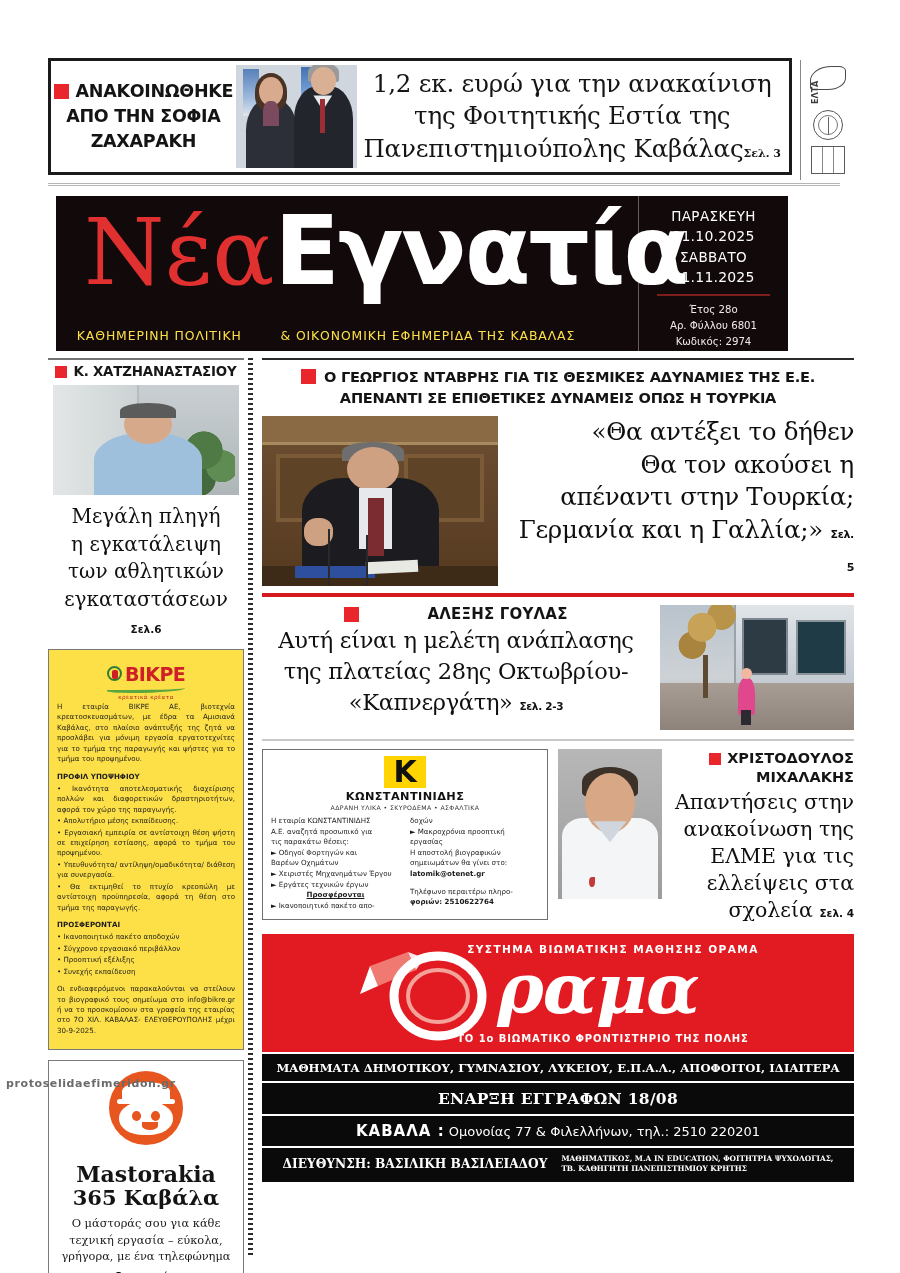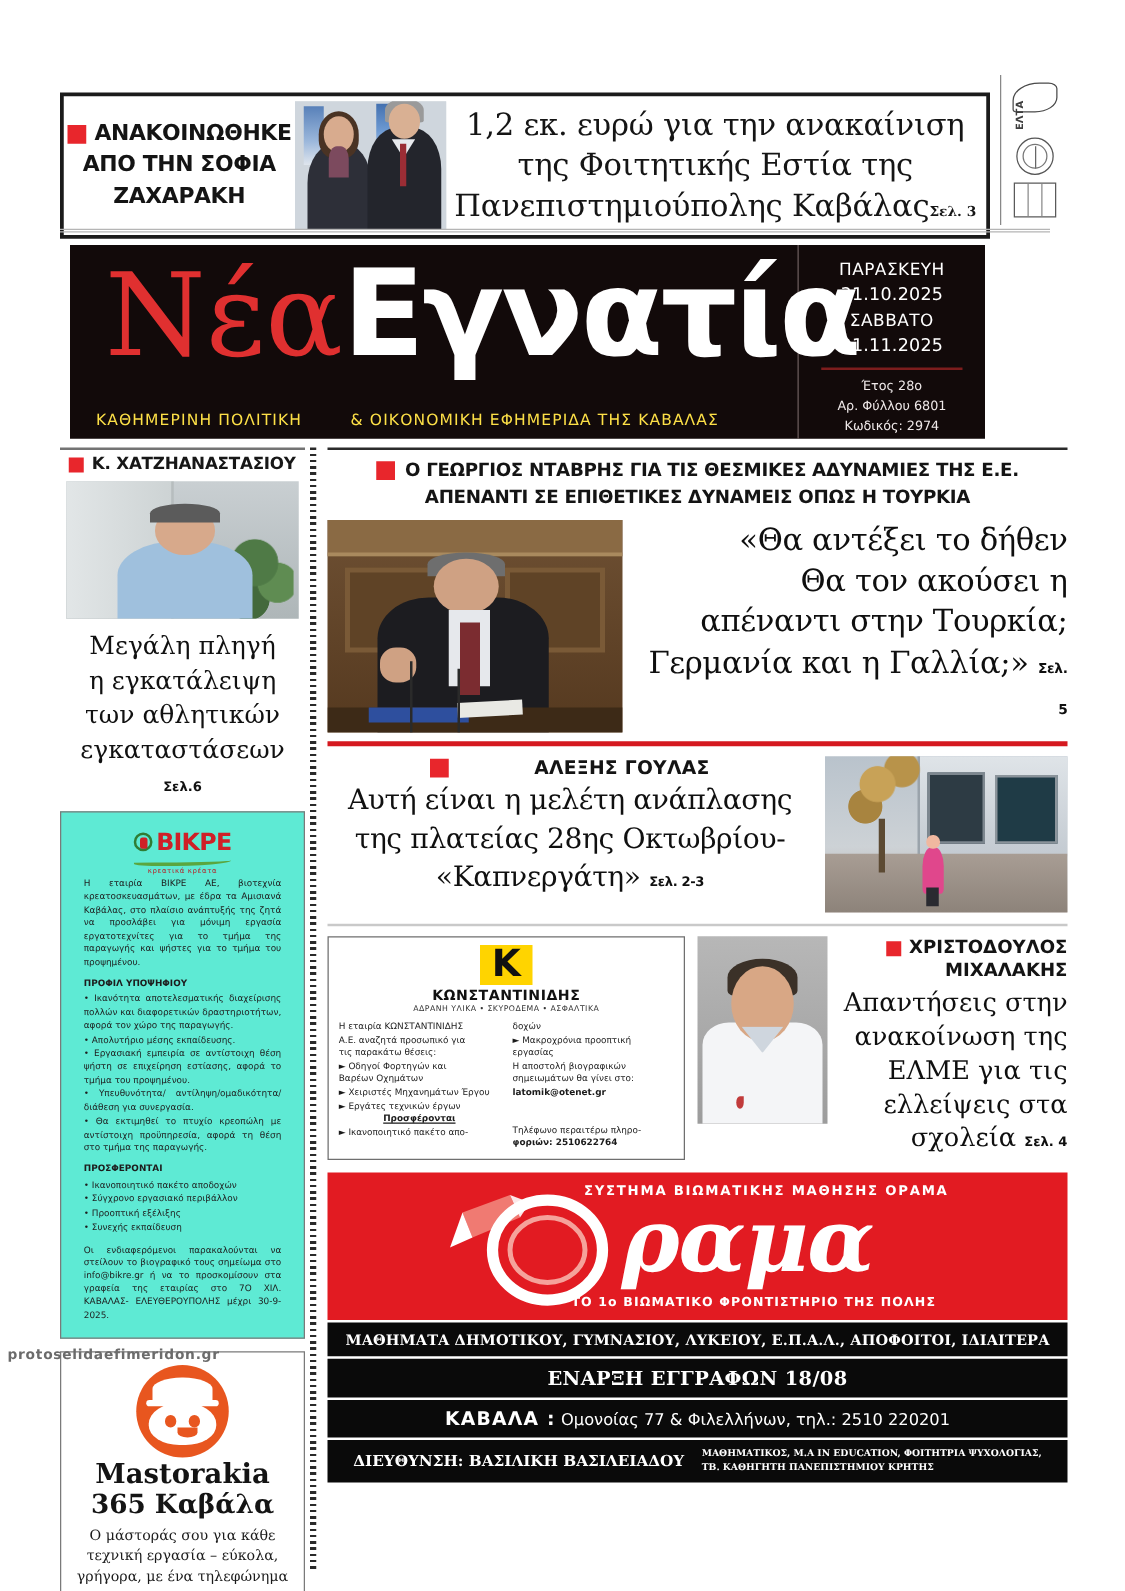--- a/index.html
+++ b/index.html
@@ -10,21 +10,21 @@
     font-family: "DejaVu Sans", "Liberation Sans", sans-serif;
     overflow: hidden;
   }
   #page { position: relative; width: 900px; height: 1273px; background: #fff; }
 
   
   .top-banner {
     position: absolute; left: 48px; top: 58px;
     width: 744px; height: 117px;
     border: 3px solid #1b1b1b; background: #fff;
-    display: flex; align-items: stretch; margin-top: 16px;
+    display: flex; align-items: stretch;
   }
   .tb-left {
     width: 215px; display: flex; flex-direction: column;
     justify-content: center; align-items: center; padding: 4px 2px;
   }
   .tb-l1 { display: flex; align-items: center; gap: 7px; }
   .red-sq { width: 15px; height: 15px; background: #e8262c; flex: 0 0 auto; display:block; }
   .red-sq-sm { width: 12px; height: 12px; background: #e8262c; flex:0 0 auto; display:block;}
   .tb-left .line {
     font-weight: bold; font-size: 17.5px; color: #141414;
@@ -148,21 +148,21 @@
   .lc-photo .hair{position:absolute; left:36%; bottom:70%; width:30%; height:14%;
     background:#5b5b5b; border-radius:50% 50% 0 0;}
   .lc-head {
     font-family:"DejaVu Serif","Liberation Serif",serif;
     font-size: 20px; line-height: 1.38; text-align:center; color:#111;
     padding: 8px 2px 8px;
   }
   .lc-head .pg { font-size: 10.5px; font-weight:bold; font-family:"DejaVu Sans",sans-serif;}
 
   
-  .ad-box { border:1px solid #7a7a7a; background:#5eead4; padding:7px 18px; }
+  .ad-box { border:1px solid #7a7a7a; background:#fde047; padding:7px 8px; }
   .bikre-logo { text-align:center; padding: 6px 0 2px; }
   .bikre-logo .mark {
     display:inline-block; font-weight:bold; font-size:19px; color:#cf2027;
     letter-spacing:-.6px; vertical-align:middle;
   }
   .bikre-logo .ring { display:inline-block; width:15px; height:15px; border:2.4px solid #2f7d34;
     border-radius:50%; vertical-align:middle; margin-right:3px; position:relative;}
   .bikre-logo .ring::after{content:""; position:absolute; left:3px; top:2px; width:6px;height:9px;
     background:#cf2027; border-radius:2px;}
   .bikre-logo .swoosh { display:block; width:78px; height:7px; margin:1px auto 0;
@@ -183,21 +183,21 @@
     height:24%; background:#fff; border-radius:3px;}
   .mast-circle .face{position:absolute; left:14%; top:40%; width:72%; height:46%;
     background:#fff; border-radius:50% 50% 46% 46%;}
   .mast-circle .eyeL{position:absolute; left:31%; top:54%; width:12%; height:13%;
     background:#e8561f; border-radius:50%;}
   .mast-circle .eyeR{position:absolute; right:31%; top:54%; width:12%; height:13%;
     background:#e8561f; border-radius:50%;}
   .mast-circle .mouth{position:absolute; left:44%; top:68%; width:22%; height:11%;
     background:#e8561f; border-radius:0 0 60% 60%;}
   .mast-name { font-family:"DejaVu Serif","Liberation Serif",serif; font-weight:bold;
-    font-size:22px; color:#141414; line-height:1.05; margin-top:2px;}
+    font-size:22px; color:#141414; line-height:1.05; margin-top:18px;}
   .mast-name2 { font-family:"DejaVu Serif","Liberation Serif",serif; font-weight:bold;
     font-size:21px; color:#141414; line-height:1.15;}
   .mast-desc{font-family:"DejaVu Serif","Liberation Serif",serif; font-size:11.4px;
     line-height:1.42; color:#1b1b1b; margin-top:5px;}
   .mast-contact{font-size:8.2px; font-weight:bold; line-height:1.5; color:#141414; margin-top:6px;}
 
   
   .mc-kicker { border-top:2px solid #2b2b2b; padding: 6px 0 2px; }
   .mc-kicker .l1 { display:flex; align-items:center; justify-content:center; gap:8px; }
   .mc-kicker .t { font-weight:bold; font-size:14.6px; color:#141414; letter-spacing:-.25px;
@@ -563,21 +563,21 @@
             <div class="ctr" style="font-weight:bold;text-decoration:underline">Προσφέρονται</div>
             <div>► Ικανοποιητικό πακέτο απο-</div>
           </div>
           <div>
             <div>δοχών</div>
             <div>► Μακροχρόνια προοπτική</div>
             <div>εργασίας</div>
             <div>Η αποστολή βιογραφικών</div>
             <div>σημειωμάτων θα γίνει στο:</div>
             <div style="font-weight:bold">latomik@otenet.gr</div>
-            <div style="margin-top:19px">Τηλέφωνο περαιτέρω πληρο-</div>
+            <div style="margin-top:7px">Τηλέφωνο περαιτέρω πληρο-</div>
             <div style="font-weight:bold">φοριών: 2510622764</div>
           </div>
         </div>
       </div>
 
       <div class="s3">
         <div class="s3-photo">
           <div class="shirt"></div>
             <div class="hair"></div>
             <div class="head"></div>

